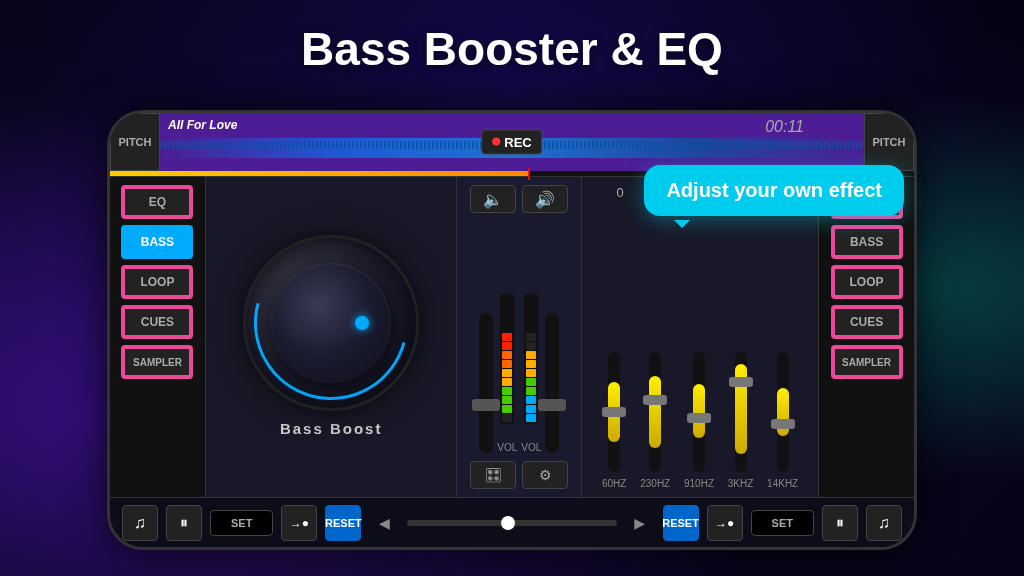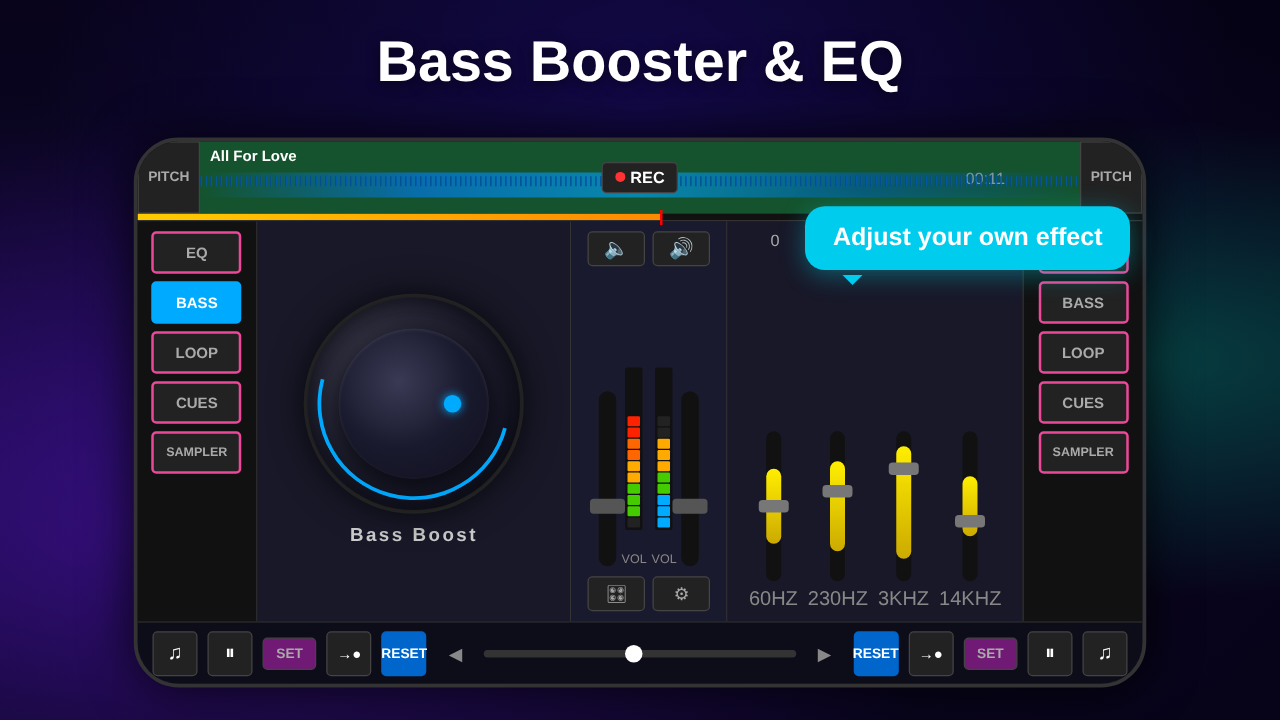--- a/index.html
+++ b/index.html
@@ -79,45 +79,46 @@
       font-weight: bold;
       display: flex;
       align-items: center;
       justify-content: center;
       cursor: pointer;
       flex-shrink: 0;
     }
     .waveform-left {
       flex: 1;
       height: 58px;
-      background: #14532d;
+      background: #4c1d95;
       position: relative;
       overflow: hidden;
+      font-style: italic;
     }
     .waveform-right {
       flex: 1;
       height: 58px;
       background: #0a0a0a;
       position: relative;
       overflow: hidden;
     }
     .track-info {
       position: absolute;
       top: 5px;
       left: 8px;
       color: #fff;
       font-size: 12px;
       font-weight: bold;
     }
     .track-time {
       position: absolute;
-      top: 22px;
+      top: 5px;
       right: 60px;
       color: #aaa;
-      font-size: 13px;
+      font-size: 16px;
     }
     .waveform-line {
       position: absolute;
       top: 25px;
       left: 0;
       right: 0;
       height: 20px;
       background: linear-gradient(to right, transparent, #0080ff, #00aaff, #0060aa, transparent);
       opacity: 0.6;
     }
@@ -196,21 +197,21 @@
       flex-direction: column;
       align-items: center;
       padding: 8px 6px;
       gap: 6px;
       border-right: 1px solid #333;
     }
     .side-btn {
       width: 72px;
       height: 34px;
       background: #222;
-      border: 2px solid #ec4899;
+      border: 4px solid #ec4899;
       border-radius: 4px;
       color: #aaa;
       font-size: 12px;
       font-weight: bold;
       display: flex;
       align-items: center;
       justify-content: center;
       cursor: pointer;
     }
     .side-btn.active {
@@ -421,21 +422,21 @@
       width: 24px;
       height: 10px;
       background: #777;
       border-radius: 3px;
       left: 50%;
       transform: translateX(-50%);
       cursor: pointer;
     }
     .eq-freq-label {
       color: #888;
-      font-size: 16px;
+      font-size: 10px;
       text-align: center;
     }
 
     
     .right-panel {
       width: 100px;
       background: #111;
       display: flex;
       flex-direction: column;
       align-items: center;
@@ -484,27 +485,27 @@
       position: absolute;
       width: 14px;
       height: 14px;
       background: #fff;
       border-radius: 50%;
       top: 50%;
       left: 48%;
       transform: translate(-50%, -50%);
     }
     .set-btn {
-      background: #701a75;
+      background: #000000;
       border: 1px solid #444;
       border-radius: 4px;
       color: #aaa;
       font-size: 11px;
       font-weight: bold;
-      padding: 6px 10px;
+      padding: 6px 20px;
       cursor: pointer;
       white-space: nowrap;
     }
     .arrow-btn {
       width: 30px;
       height: 30px;
       display: flex;
       align-items: center;
       justify-content: center;
       color: #888;
@@ -674,20 +675,27 @@
         </div>
 
         <div class="eq-slider-container">
           <div class="eq-slider-track">
             <div class="eq-slider-fill eq-yellow" style="height:60%; bottom:20%;"></div>
             <div class="eq-slider-thumb" style="bottom:calc(60% - 5px);"></div>
           </div>
           <div class="eq-freq-label">230HZ</div>
         </div>
 
+        <div class="eq-slider-container">
+          <div class="eq-slider-track">
+            <div class="eq-slider-fill eq-yellow" style="height:45%; bottom:28%;"></div>
+            <div class="eq-slider-thumb" style="bottom:calc(45% - 5px);"></div>
+          </div>
+          <div class="eq-freq-label">910HZ</div>
+        </div>
 
         <div class="eq-slider-container">
           <div class="eq-slider-track">
             <div class="eq-slider-fill eq-yellow" style="height:75%; bottom:15%;"></div>
             <div class="eq-slider-thumb" style="bottom:calc(75% - 5px);"></div>
           </div>
           <div class="eq-freq-label">3KHZ</div>
         </div>
 
         <div class="eq-slider-container">

